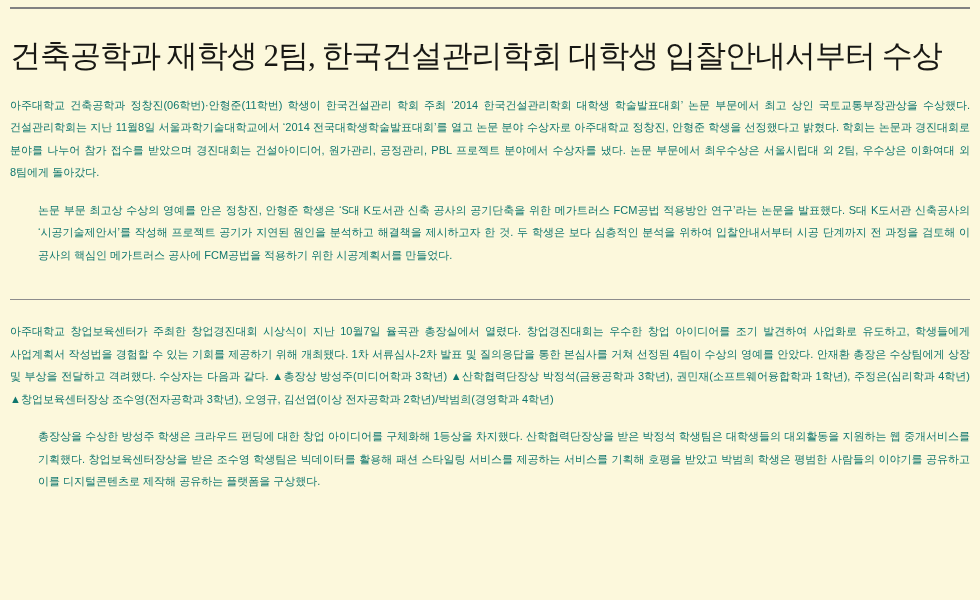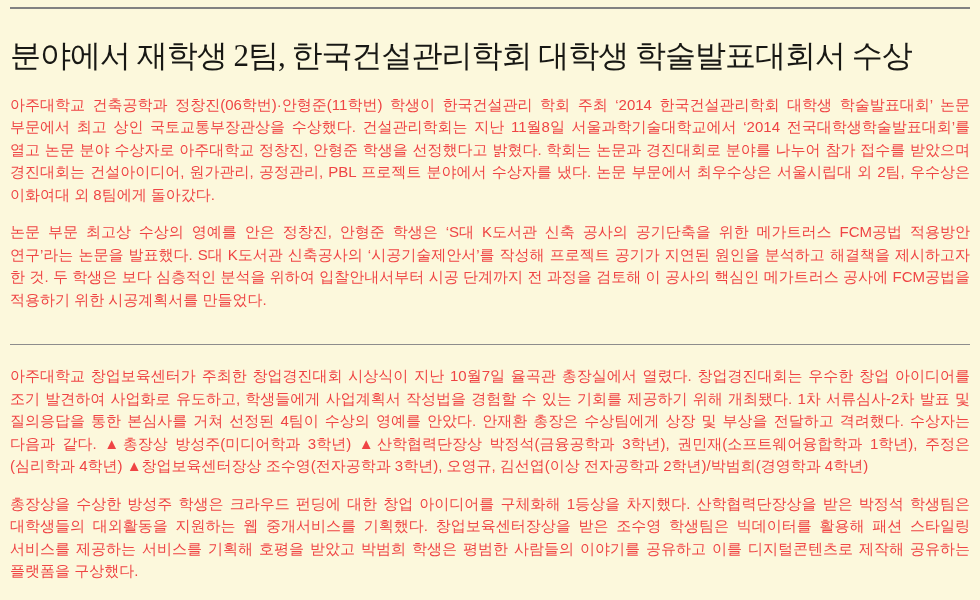--- a/index.html
+++ b/index.html
@@ -38,41 +38,42 @@
     font-size: 31px;
     line-height: 1.15;
     letter-spacing: -1px;
     color: #181814;
     margin: 29px 0 0 0;
   }
   .article-title.second {
     margin-top: 43px;
   }
   .article-paragraph {
-    font-size: 15px;
+    font-size: 11px;
     line-height: 22.5px;
-    color: #ef4444;
+    color: #0f766e;
     text-align: justify;
     margin: 20px 0 0 0;
     word-break: keep-all;
     overflow-wrap: break-word;
   }
   .article-paragraph.tight {
     margin-top: 15px;
+    margin-left: 28px;
   }
 </style>
 </head>
 <body>
 
 <div class="page">
 
   <hr class="rule top">
 
   <section class="article">
-    <h1 class="article-title">분야에서 재학생 2팀, 한국건설관리학회 대학생 학술발표대회서 수상</h1>
+    <h1 class="article-title">건축공학과 재학생 2팀, 한국건설관리학회 대학생 입찰안내서부터 수상</h1>
     <p class="article-paragraph">아주대학교 건축공학과 정창진(06학번)·안형준(11학번) 학생이 한국건설관리 학회 주최 ‘2014 한국건설관리학회 대학생 학술발표대회’ 논문 부문에서 최고 상인 국토교통부장관상을 수상했다. 건설관리학회는 지난 11월8일 서울과학기술대학교에서 ‘2014 전국대학생학술발표대회’를 열고 논문 분야 수상자로 아주대학교 정창진, 안형준 학생을 선정했다고 밝혔다. 학회는 논문과 경진대회로 분야를 나누어 참가 접수를 받았으며 경진대회는 건설아이디어, 원가관리, 공정관리, PBL 프로젝트 분야에서 수상자를 냈다. 논문 부문에서 최우수상은 서울시립대 외 2팀, 우수상은 이화여대 외 8팀에게 돌아갔다.</p>
     <p class="article-paragraph tight">논문 부문 최고상 수상의 영예를 안은 정창진, 안형준 학생은 ‘S대 K도서관 신축 공사의 공기단축을 위한 메가트러스 FCM공법 적용방안 연구’라는 논문을 발표했다. S대 K도서관 신축공사의 ‘시공기술제안서’를 작성해 프로젝트 공기가 지연된 원인을 분석하고 해결책을 제시하고자 한 것. 두 학생은 보다 심층적인 분석을 위하여 입찰안내서부터 시공 단계까지 전 과정을 검토해 이 공사의 핵심인 메가트러스 공사에 FCM공법을 적용하기 위한 시공계획서를 만들었다.</p>
   </section>
 
   <hr class="rule mid">
 
   <section class="article">
     <p class="article-paragraph">아주대학교 창업보육센터가 주최한 창업경진대회 시상식이 지난 10월7일 율곡관 총장실에서 열렸다. 창업경진대회는 우수한 창업 아이디어를 조기 발견하여 사업화로 유도하고, 학생들에게 사업계획서 작성법을 경험할 수 있는 기회를 제공하기 위해 개최됐다. 1차 서류심사-2차 발표 및 질의응답을 통한 본심사를 거쳐 선정된 4팀이 수상의 영예를 안았다. 안재환 총장은 수상팀에게 상장 및 부상을 전달하고 격려했다. 수상자는 다음과 같다. ▲총장상 방성주(미디어학과 3학년) ▲산학협력단장상 박정석(금융공학과 3학년), 권민재(소프트웨어융합학과 1학년), 주정은(심리학과 4학년) ▲창업보육센터장상 조수영(전자공학과 3학년), 오영규, 김선엽(이상 전자공학과 2학년)/박범희(경영학과 4학년)</p>
     <p class="article-paragraph tight">총장상을 수상한 방성주 학생은 크라우드 펀딩에 대한 창업 아이디어를 구체화해 1등상을 차지했다. 산학협력단장상을 받은 박정석 학생팀은 대학생들의 대외활동을 지원하는 웹 중개서비스를 기획했다. 창업보육센터장상을 받은 조수영 학생팀은 빅데이터를 활용해 패션 스타일링 서비스를 제공하는 서비스를 기획해 호평을 받았고 박범희 학생은 평범한 사람들의 이야기를 공유하고 이를 디지털콘텐츠로 제작해 공유하는 플랫폼을 구상했다.</p>
   </section>

